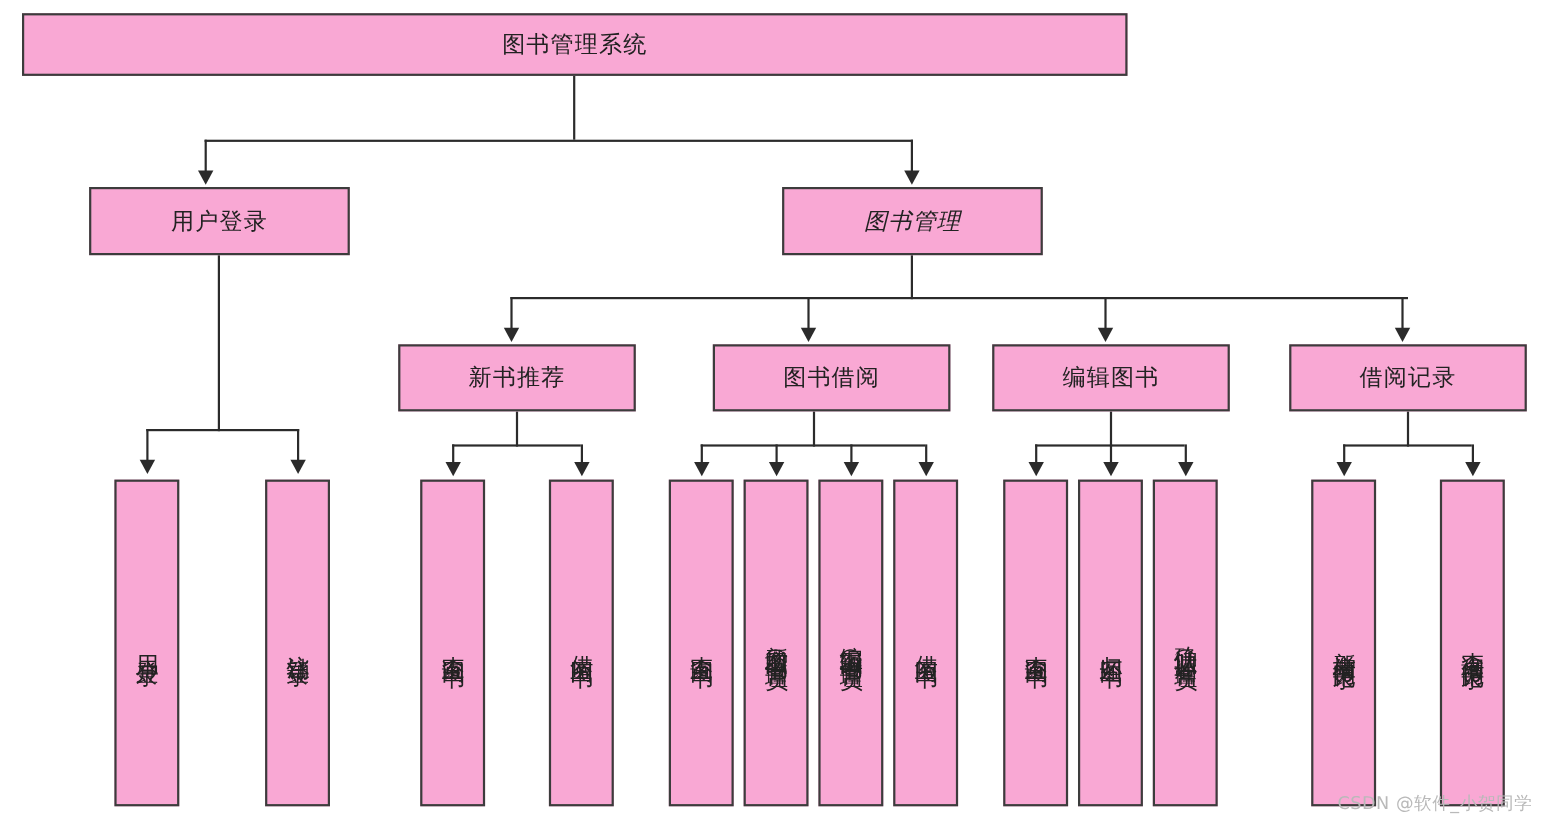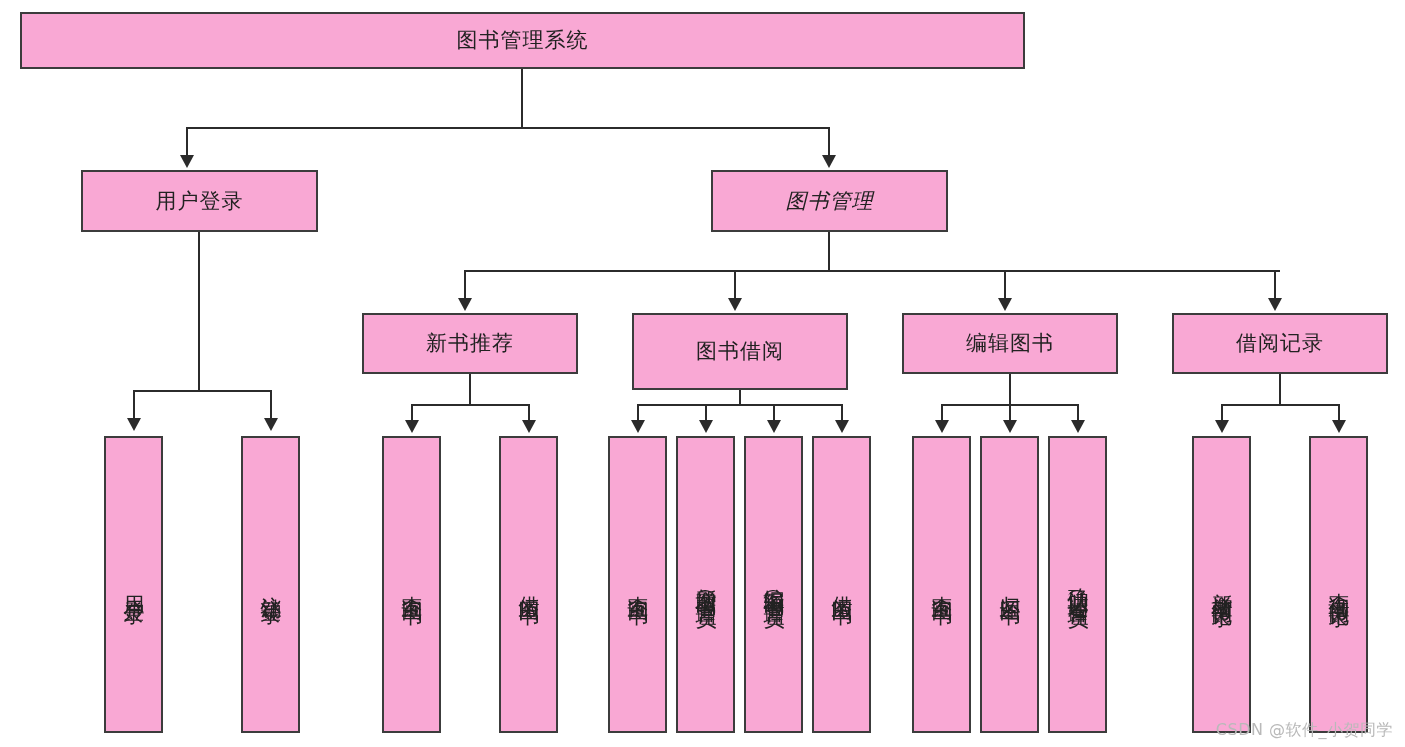--- a/index.html
+++ b/index.html
@@ -118,21 +118,21 @@
   <div class="ln vline" style="left:734px; top:270px; height:30px;"></div>
   <div class="arrow" style="left:728px; top:298px;"></div>
   <div class="ln vline" style="left:1004px; top:270px; height:30px;"></div>
   <div class="arrow" style="left:998px; top:298px;"></div>
   <div class="ln vline" style="left:1274px; top:270px; height:30px;"></div>
   <div class="arrow" style="left:1268px; top:298px;"></div>
 
   <div class="node h" style="left:362px; top:313px; width:216px; height:61px;">
     <span>新书推荐</span>
   </div>
-  <div class="node h" style="left:632px; top:313px; width:216px; height:77px;justify-content:center;">
+  <div class="node h" style="left:648px; top:313px; width:216px; height:61px;justify-content:center;">
     <span>图书借阅</span>
   </div>
   <div class="node h" style="left:902px; top:313px; width:216px; height:61px;">
     <span>编辑图书</span>
   </div>
   <div class="node h" style="left:1172px; top:313px; width:216px; height:61px;">
     <span>借阅记录</span>
   </div>
 
   <div class="ln vline" style="left:469px; top:374px; height:32px;"></div>

